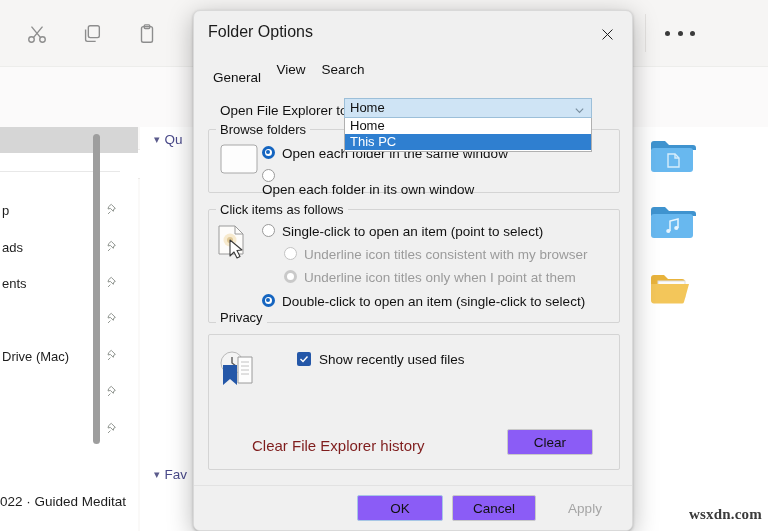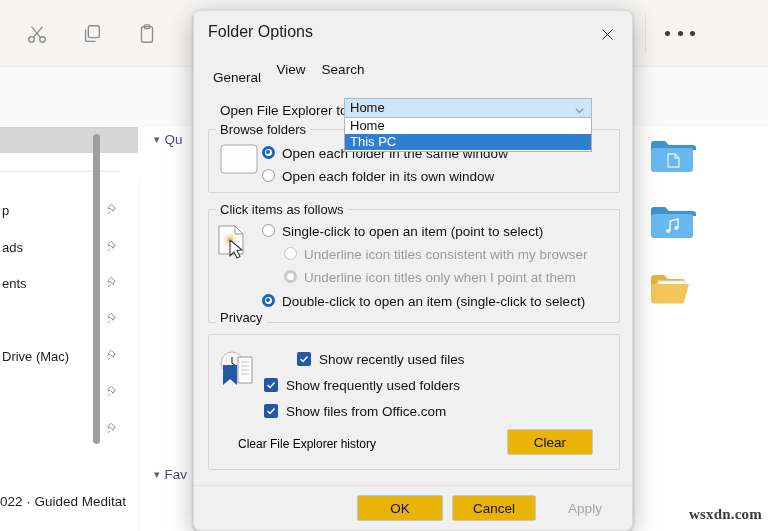--- a/index.html
+++ b/index.html
@@ -182,21 +182,21 @@
   .radio.dim.half{border:3px solid #c9c9c9;}
   .dimtext{color:#9b9b9b;}
 
   .chk{
     width:14px;height:14px;background:#2457a8;border-radius:2px;margin-right:8px;flex:none;
     position:relative;
   }
   .chk svg{position:absolute;left:2px;top:2px;width:10px;height:10px;}
 
   .btn{
-    position:absolute;background:#eab308;border:1px solid #c9c9c9;border-radius:2px;
+    position:absolute;background:#8b5cf6;border:1px solid #c9c9c9;border-radius:2px;
     font-size:13.5px;color:#111;display:flex;align-items:center;justify-content:center;
     box-sizing:border-box;
   }
   .btn.disabled{color:#a5a5a5;background:#f0f0f0;border-color:#f0f0f0;}
   .btn.default{border:1.5px solid #a8c7e5;}
 
   .dlg-footer{
     position:absolute;left:0;bottom:0;width:438px;height:44px;background:#f0f0f0;
     border-top:1px solid #e2e2e2;
   }
@@ -425,21 +425,21 @@
     <div class="group-legend" style="left:22px;top:65px;">Browse folders</div>
     <div class="gicon" style="left:26px;top:87px;">
       <svg viewBox="0 0 38 30" width="38" height="30">
         <rect x="1" y="1" width="36" height="28" rx="3" fill="#fdfdfd" stroke="#a8a8a8"></rect>
       </svg>
     </div>
     <div class="radio-row" style="left:68px;top:89px;">
       <span class="radio on"></span>
       <span>Open each folder in the same window</span>
     </div>
-    <div class="radio-row" style="left:68px;top:112px;">
+    <div class="radio-row" style="left:68px;top:112px;flex-direction:column;">
       <span class="radio"></span>
       <span>Open each folder in its own window</span>
     </div>
 
     <div class="group" style="left:14px;top:152px;width:410px;height:112px;"></div>
     <div class="group-legend" style="left:22px;top:145px;">Click items as follows</div>
     <div class="gicon" style="left:20px;top:166px;">
       <svg viewBox="0 0 40 38" width="40" height="38">
         <path d="M5 3h16l8 8v20H5z" fill="#fdfcfa" stroke="#9a9a9a" stroke-width="1"></path>
         <path d="M21 3v8h8" fill="none" stroke="#9a9a9a" stroke-width="1"></path>
@@ -482,37 +482,21 @@
       </svg>
     </div>
     <div class="check-row" style="left:70px;top:295px;margin-left:33px;">
       <span class="chk">
         <svg viewBox="0 0 10 10" fill="none" stroke="#ffffff" stroke-width="1.4">
             <polyline points="1.5,5 4,7.5 8.5,2.5"></polyline>
           </svg>
       </span>
       <span>Show recently used files</span>
     </div>
-    <div class="check-row" style="left:70px;top:321px;">
-      <span class="chk">
-        <svg viewBox="0 0 10 10" fill="none" stroke="#ffffff" stroke-width="1.4">
-            <polyline points="1.5,5 4,7.5 8.5,2.5"></polyline>
-          </svg>
-      </span>
-      <span>Show frequently used folders</span>
-    </div>
-    <div class="check-row" style="left:70px;top:347px;">
-      <span class="chk">
-        <svg viewBox="0 0 10 10" fill="none" stroke="#ffffff" stroke-width="1.4">
-            <polyline points="1.5,5 4,7.5 8.5,2.5"></polyline>
-          </svg>
-      </span>
-      <span>Show files from Office.com</span>
-    </div>
-    <div style="position:absolute;left:44px;top:380px;font-size:12px;color:#000000;">Clear File Explorer history</div>
+    <div style="position:absolute;left:58px;top:380px;font-size:15px;color:#7f1d1d;">Clear File Explorer history</div>
     <div class="btn" style="left:313px;top:372px;width:86px;height:26px;">Clear</div>
 
     <div class="btn" style="left:278px;top:440px;width:122px;height:26px;">Restore Defaults</div>
   </div>
 
   <div class="dlg-footer">
     <div class="btn default" style="left:163px;top:9px;width:86px;height:26px;">OK</div>
     <div class="btn" style="left:258px;top:9px;width:84px;height:26px;">Cancel</div>
     <div class="btn disabled" style="left:352px;top:9px;width:78px;height:26px;">Apply</div>
   </div>

